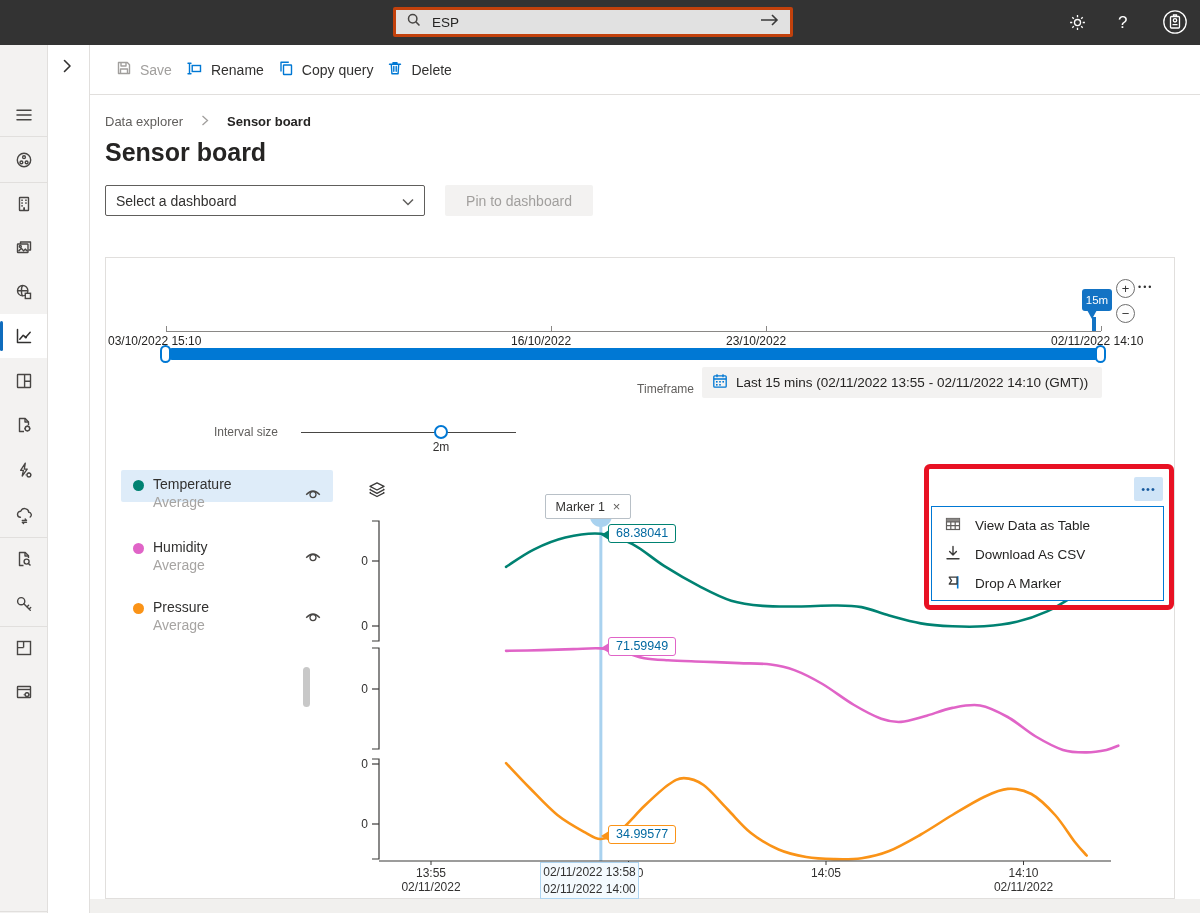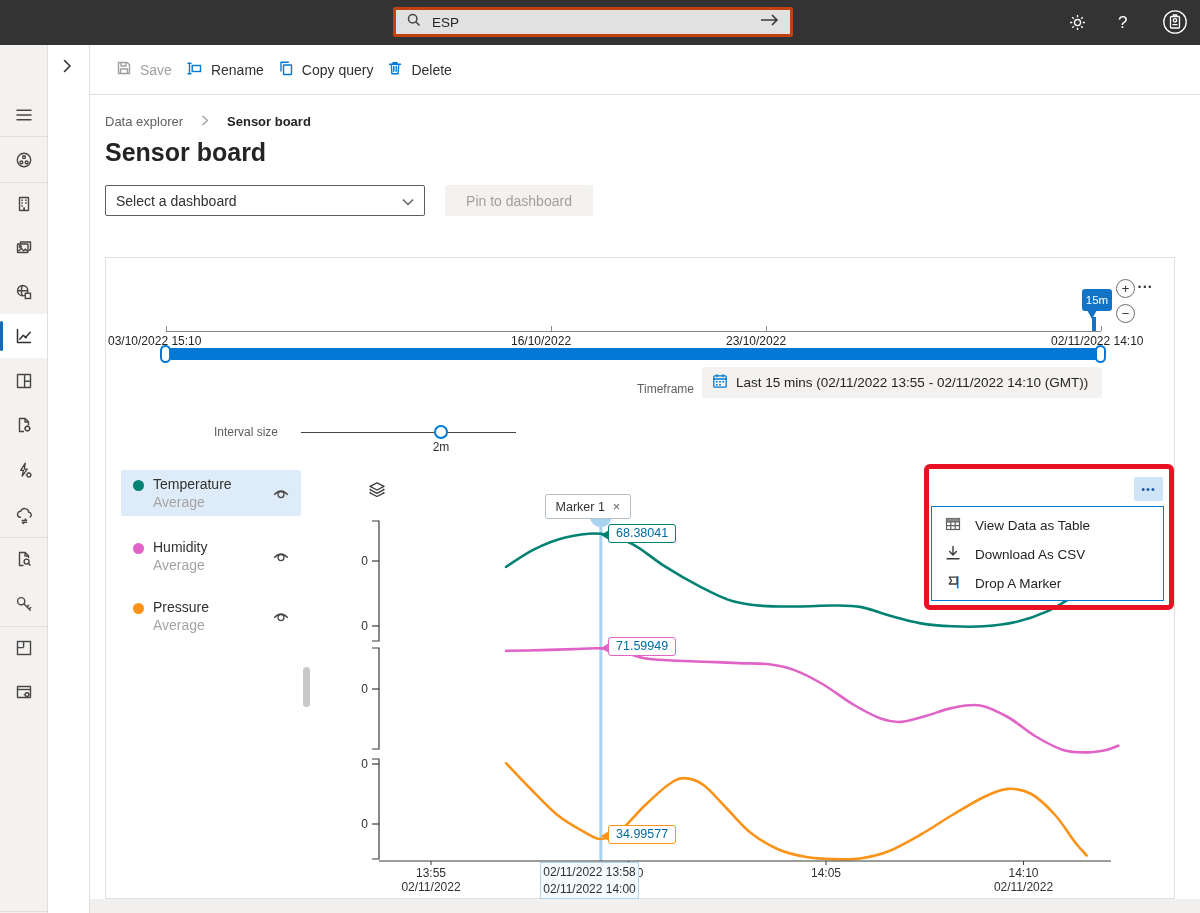--- a/index.html
+++ b/index.html
@@ -43,21 +43,21 @@
   .tl-label{position:absolute;top:76px;font-size:12px;color:#252423;white-space:nowrap;}
   .range-bar{position:absolute;left:60px;top:90px;width:935px;height:12px;background:#0078d4;border-radius:6px;cursor:pointer;}
   .range-handle{position:absolute;top:87px;width:11px;height:18px;background:#fff;border:2px solid #0078d4;border-radius:6px;box-sizing:border-box;cursor:ew-resize;}
   .tf-label{position:absolute;left:500px;top:116px;width:88px;text-align:right;font-size:12px;color:#605e5c;margin-top:8px;}
   .tf-btn{position:absolute;left:596px;top:109px;width:400px;height:31px;background:#f3f2f1;border-radius:2px;display:flex;align-items:center;gap:8px;padding:0 10px;box-sizing:border-box;font-size:13.5px;color:#252423;cursor:pointer;}
   .iv-label{position:absolute;left:108px;top:167px;font-size:12px;color:#605e5c;}
   .iv-track{position:absolute;left:195px;top:174px;width:215px;height:1px;background:#484644;}
   .iv-handle{position:absolute;left:328px;top:167px;width:14px;height:14px;border:2px solid #0078d4;background:#fff;border-radius:50%;box-sizing:border-box;cursor:ew-resize;}
   .iv-value{position:absolute;left:320px;top:182px;width:30px;text-align:center;font-size:12px;color:#323130;}
   
-  .leg-item{position:absolute;left:15px;width:180px;height:46px;border-radius:2px;cursor:pointer;}
+  .leg-item{position:absolute;left:15px;width:180px;height:32px;border-radius:2px;cursor:pointer;padding-left:32px;}
   .leg-item.sel{background:#deecf9;}
   .leg-dot{position:absolute;left:12px;top:10px;width:11px;height:11px;border-radius:50%;}
   .leg-name{position:absolute;left:32px;top:6px;font-size:14px;color:#323130;}
   .leg-agg{position:absolute;left:32px;top:24px;font-size:14px;color:#a6a4a2;}
   .leg-eye{position:absolute;right:10px;top:13px;cursor:pointer;}
   .scrollthumb{position:absolute;left:197px;top:409px;width:7px;height:40px;background:#c8c8c8;border-radius:4px;cursor:grab;}
   .layers-btn{position:absolute;left:261px;top:222px;cursor:pointer;}
   
   svg text{font-size:12px;fill:#323130;font-family:"Liberation Sans","DejaVu Sans",sans-serif;}
   .marker-box{position:absolute;left:439px;top:236px;width:84px;height:23px;background:#fff;border:1px solid #b8c0c7;border-radius:2px;display:flex;align-items:center;justify-content:center;gap:8px;font-size:12.5px;color:#323130;z-index:3;cursor:grab;}

